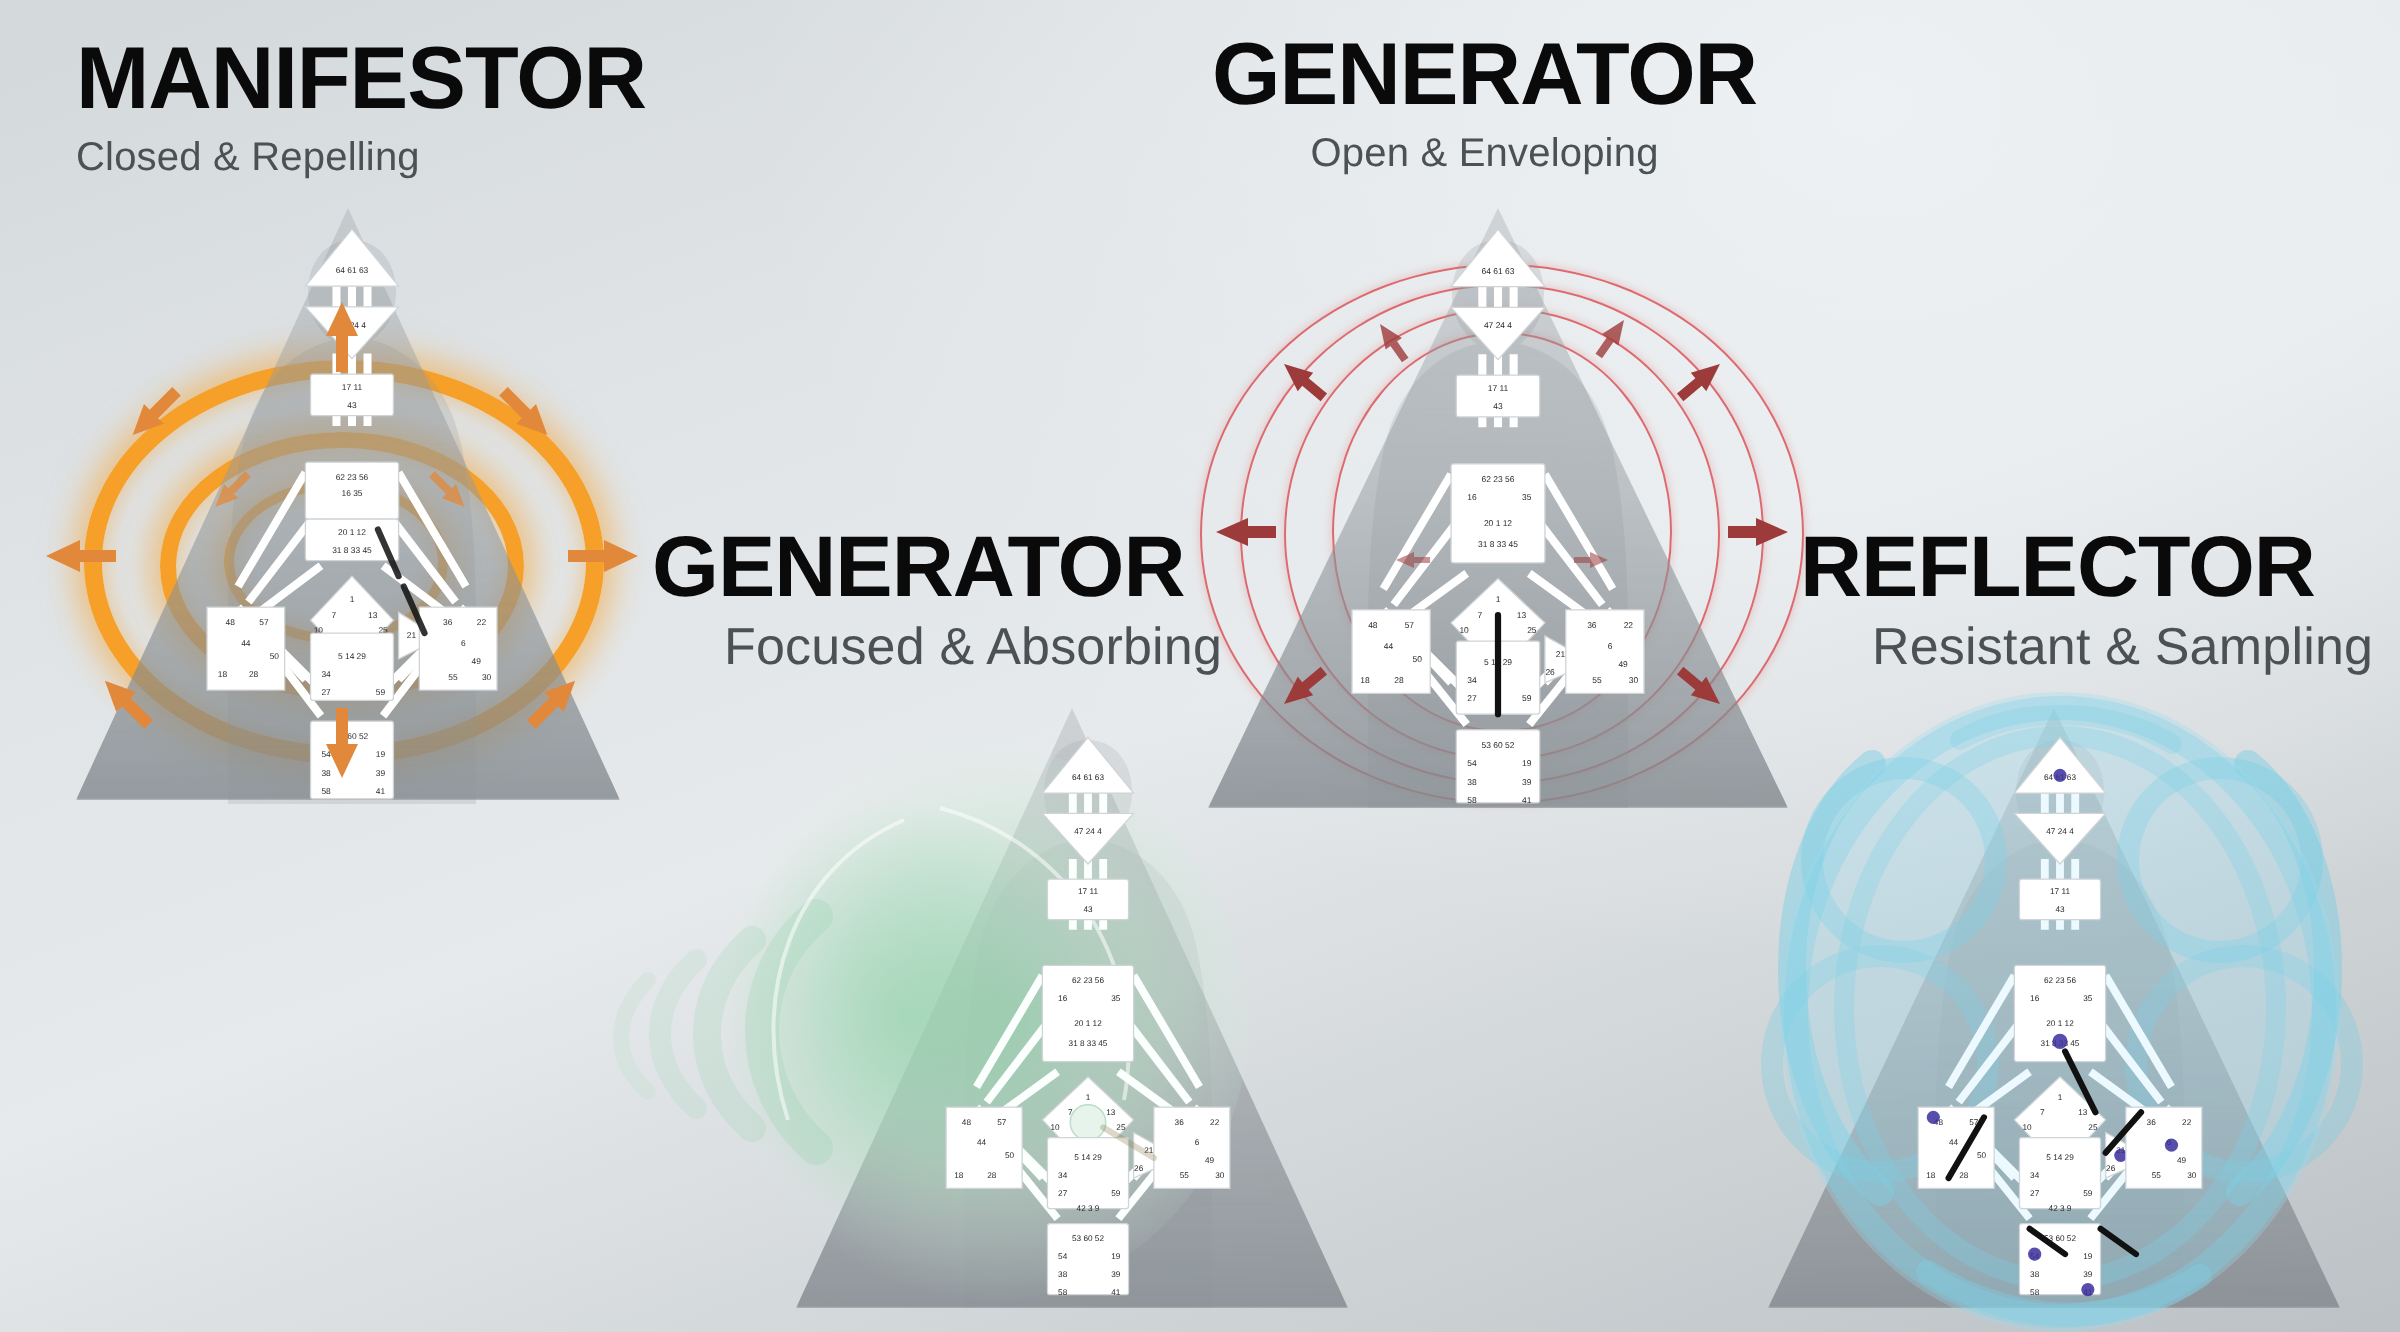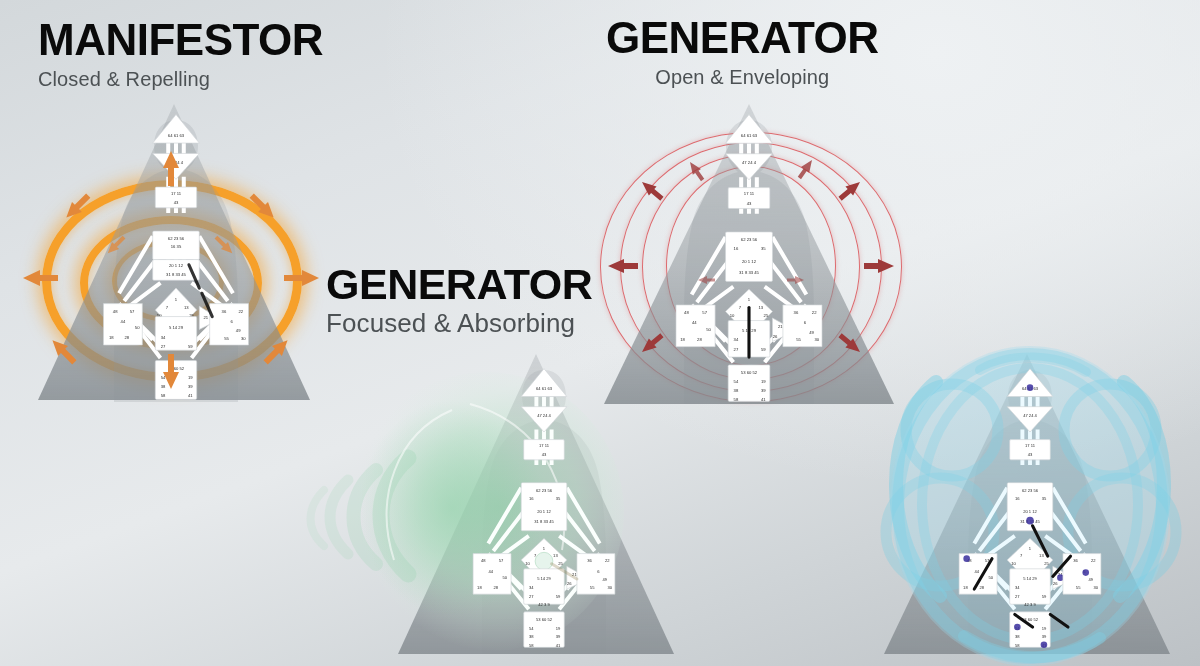--- a/index.html
+++ b/index.html
@@ -24,21 +24,21 @@
   }
   .sub{
     color:#4c5154;font-size:20px;line-height:30px;margin-top:2px;
     font-weight:400;letter-spacing:0.1px;
   }
   .h-manifestor{left:38px;top:18px;}
   .h-generator{left:606px;top:16px;}
   .h-projector{left:326px;top:262px;}
   .h-reflector{left:900px;top:262px;}
   .h-projector .title,.h-reflector .title{font-size:43px;}
-  .h-projector .sub,.h-reflector .sub{font-size:26px;}
+  .h-projector .sub,.h-reflector .sub{font-size:26px;margin-left:36px;}
 
   
   .tri{position:absolute;z-index:1;}
   .tri i{
     display:block;width:100%;height:100%;
     background:linear-gradient(180deg,
       rgba(150,156,160,.30) 0%,
       rgba(150,156,160,.52) 45%,
       rgba(131,138,143,.72) 88%,
       rgba(126,133,138,.78) 100%);
@@ -566,15 +566,19 @@
         <g class="actline">
           <path d="M62 126 L74 150"></path>
           <path d="M30 152 L16 176"></path>
           <path d="M78 166 L92 150"></path>
           <path d="M48 196 L62 206"></path>
           <path d="M76 196 L90 206"></path>
         </g>
       </svg>
     </div>
 
+    <div class="head h-reflector" style="left:40px;top:12px;">
+      <div class="title">REFLECTOR</div>
+      <div class="sub">Resistant &amp; Sampling</div>
+    </div>
   </div>
 
 </div>
 
 </body></html>

